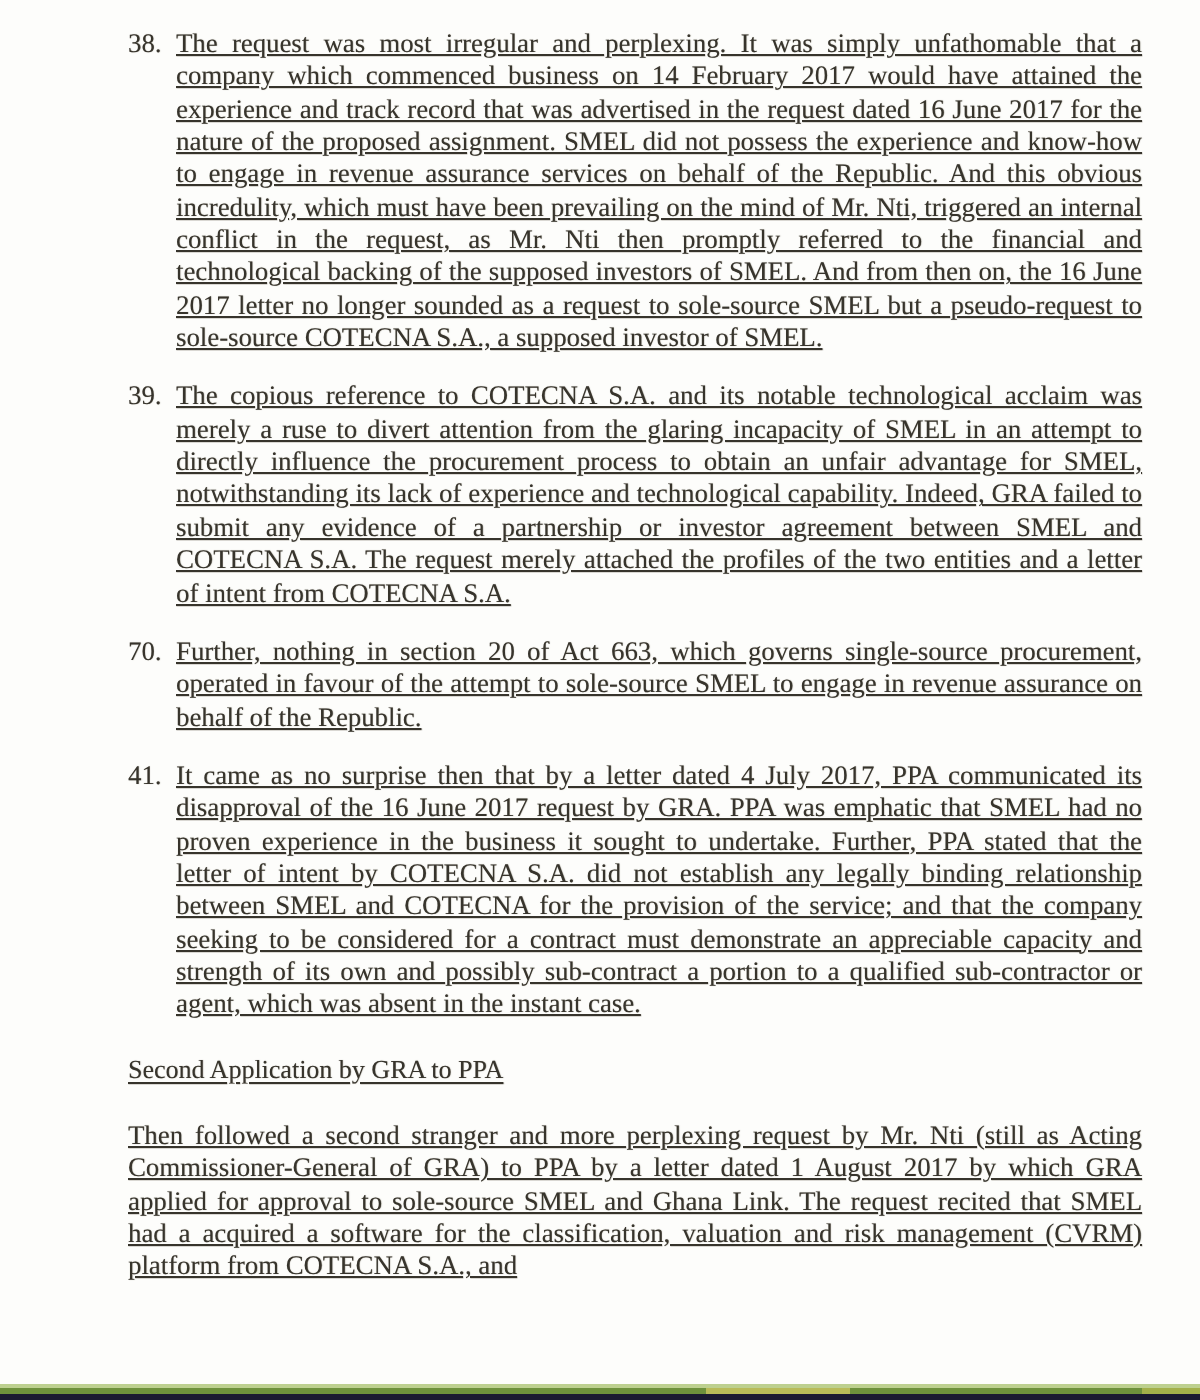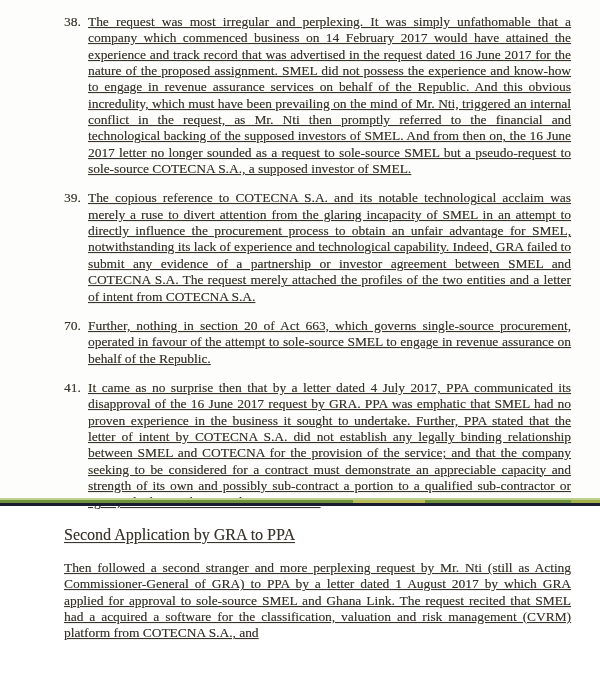--- a/index.html
+++ b/index.html
@@ -6,21 +6,21 @@
     margin: 0;
     padding: 0;
     width: 600px;
     height: 700px;
     overflow: hidden;
     background: #ffffff;
   }
   .page {
     position: relative;
     width: 600px;
-    height: 506px;
+    height: 700px;
     background: #fdfdfb;
     font-family: "Liberation Serif", "DejaVu Serif", serif;
     color: #3a372f;
   }
   .content {
     position: absolute;
     top: 14px;
     left: 64px;
     right: 29px;
     font-size: 13.4px;
@@ -37,21 +37,21 @@
     text-align: left;
   }
   .para .txt {
     flex: 1;
     text-align: justify;
     text-decoration: underline;
   }
   .section-heading {
     display: inline-block;
     margin: 3px 0 17px 0;
-    font-size: 16px;
+    font-size: 13px;
     font-weight: normal;
     text-decoration: underline;
     text-underline-offset: 2px;
   }
   .footer-bar {
     position: absolute;
     left: 0;
     bottom: 0;
     width: 600px;
     height: 8px;

